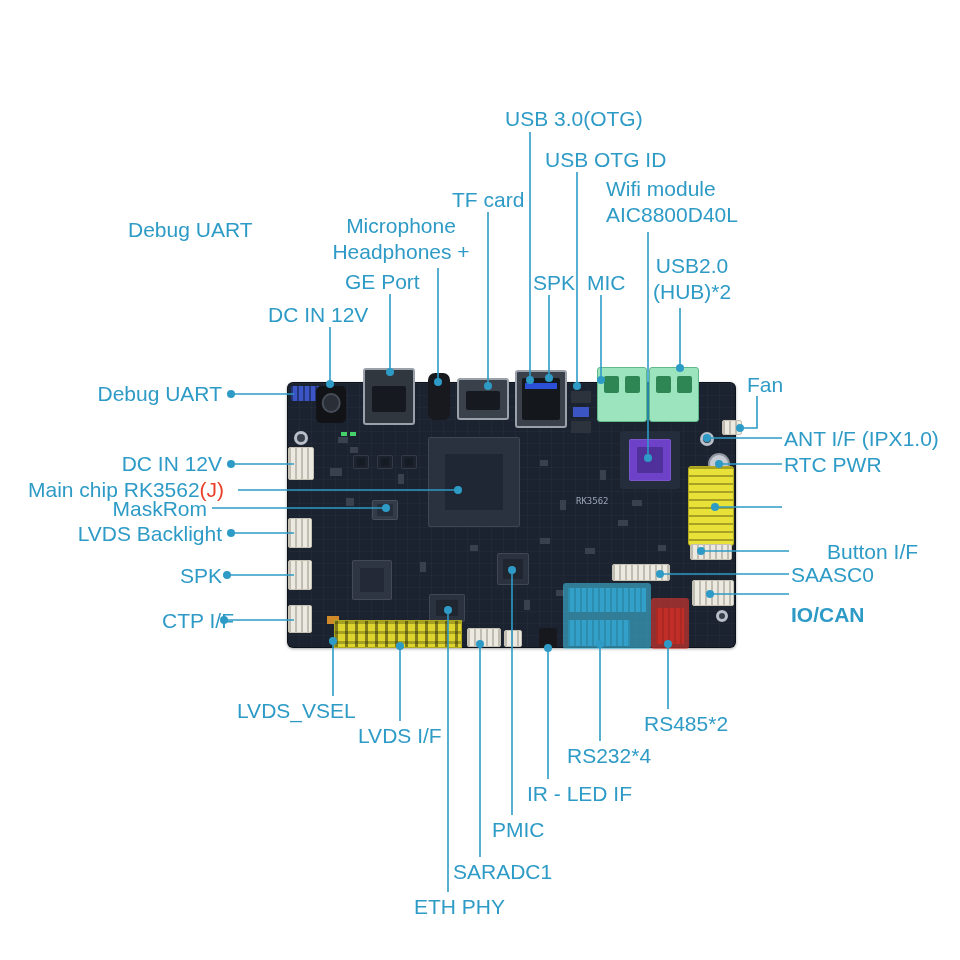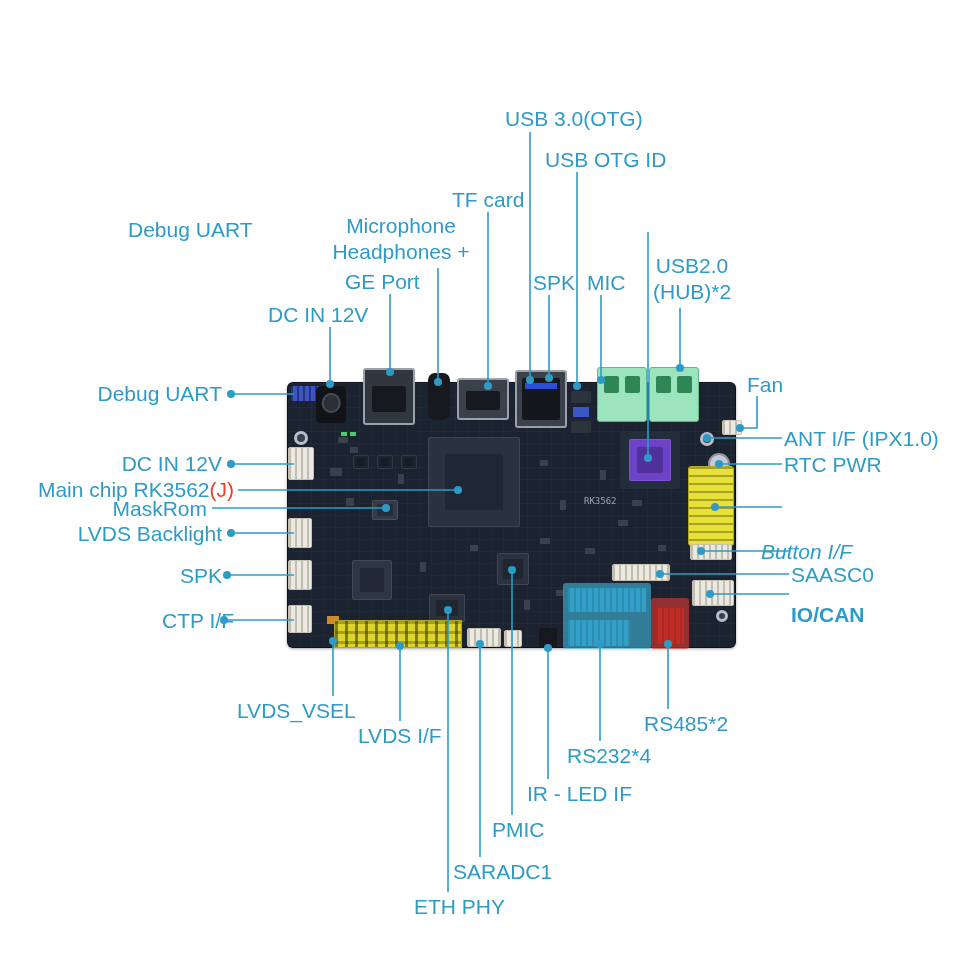--- a/index.html
+++ b/index.html
@@ -29,21 +29,21 @@
       background-image:repeating-linear-gradient(90deg, rgba(60,55,40,0.25) 0 2px, transparent 2px 6px);}
   .comp.barrel{border-radius:6px;}
   .comp.barrel::after{content:"";position:absolute;left:50%;top:46%;width:62%;height:54%;
       transform:translate(-50%,-50%);border-radius:50%;
       background:var(--inner,#2a2f37);border:2px solid #474e58;box-sizing:border-box;}
   .comp.hole{border-radius:50%;background-color:#39404c;border:3px solid #b9bfc8;}
   .comp.circle{border-radius:50%;}
   .comp.chip{border:1px solid rgba(255,255,255,0.10);border-radius:2px;}
   .comp.chip::after{content:"";position:absolute;inset:18%;background:var(--inner,#20262f);border-radius:1px;}
   .comp.zone{border-radius:3px;}
-  .comp.text{background:none;font-family:"DejaVu Sans Mono",monospace;white-space:nowrap;margin-left:8px;}
+  .comp.text{background:none;font-family:"DejaVu Sans Mono",monospace;white-space:nowrap;}
   #overlay{position:absolute;left:0;top:0;z-index:5;pointer-events:none;}
   #overlay .leader{fill:none;stroke:var(--accent,#2e9bc6);stroke-width:1.6;}
   #overlay .dot{fill:var(--accent,#2e9bc6);}
   .label{position:absolute;z-index:6;font-size:21px;line-height:26px;
          color:var(--accent,#2e9bc6);white-space:nowrap;}
   .label .suffix{color:var(--red,#ea3f28);}
 </style>
 </head>
 <body>
 
@@ -179,20 +179,24 @@
     <div class="comp pins-v" style="left: 568px; top: 620px; width: 62px; height: 26px; background-color: rgb(31, 111, 158);"></div>
     <div class="comp zone" style="left: 563px; top: 583px; width: 88px; height: 66px; background-color: rgba(68, 200, 236, 0.55); border-radius: 3px;"></div>
     <div class="comp pins-v" style="left: 656px; top: 608px; width: 28px; height: 36px; background-color: rgb(138, 31, 28);"></div>
     <div class="comp zone" style="left: 651px; top: 598px; width: 38px; height: 51px; background-color: rgba(228, 57, 47, 0.6); border-radius: 3px;"></div>
     <div class="label" style="left: 505px; top: 106px;">
       <div>USB 3.0(OTG)</div>
     </div>
     <div class="label" style="left: 545px; top: 147px;">
       <div>USB OTG ID</div>
     </div>
+    <div class="label" style="left: 606px; top: 176px;">
+      <div>Wifi module</div>
+      <div>AIC8800D40L</div>
+    </div>
     <div class="label" style="left: 452px; top: 187px;">
       <div>TF card</div>
     </div>
     <div class="label" style="left: 328px; top: 213px; width: 146px; text-align: center;">
       <div>Microphone</div>
       <div>Headphones +</div>
     </div>
     <div class="label" style="left: 128px; top: 217px;">
       <div>Debug UART</div>
     </div>
@@ -214,21 +218,21 @@
     </div>
     <div class="label" style="left: 747px; top: 372px;">
       <div>Fan</div>
     </div>
     <div class="label" style="left: 784px; top: 426px;">
       <div>ANT I/F (IPX1.0)</div>
     </div>
     <div class="label" style="left: 784px; top: 452px;">
       <div>RTC PWR</div>
     </div>
-    <div class="label" style="left: 761px; top: 539px; font-style: italic;">
+    <div class="label" style="left: 827px; top: 539px;">
       <div>Button I/F</div>
     </div>
     <div class="label" style="left: 791px; top: 562px;">
       <div>SAASC0</div>
     </div>
     <div class="label" style="left: 791px; top: 602px; font-weight: bold;">
       <div>IO/CAN</div>
     </div>
     <div class="label" style="left: 237px; top: 698px;">
       <div>LVDS_VSEL</div>
@@ -253,21 +257,21 @@
     </div>
     <div class="label" style="left: 414px; top: 894px;">
       <div>ETH PHY</div>
     </div>
     <div class="label" style="left: 92px; top: 381px; width: 130px; text-align: right;">
       <div>Debug UART</div>
     </div>
     <div class="label" style="left: 92px; top: 451px; width: 130px; text-align: right;">
       <div>DC IN 12V</div>
     </div>
-    <div class="label" style="left: 28px; top: 477px; width: 206px; text-align: right;">
+    <div class="label" style="left: 28px; top: 477px; width: 206px; text-align: left;">
       <div>Main chip RK3562<span class="suffix">(J)</span></div>
     </div>
     <div class="label" style="left: 77px; top: 496px; width: 130px; text-align: right;">
       <div>MaskRom</div>
     </div>
     <div class="label" style="left: 50px; top: 521px; width: 172px; text-align: right;">
       <div>LVDS Backlight</div>
     </div>
     <div class="label" style="left: 92px; top: 563px; width: 130px; text-align: right;">
       <div>SPK</div>

